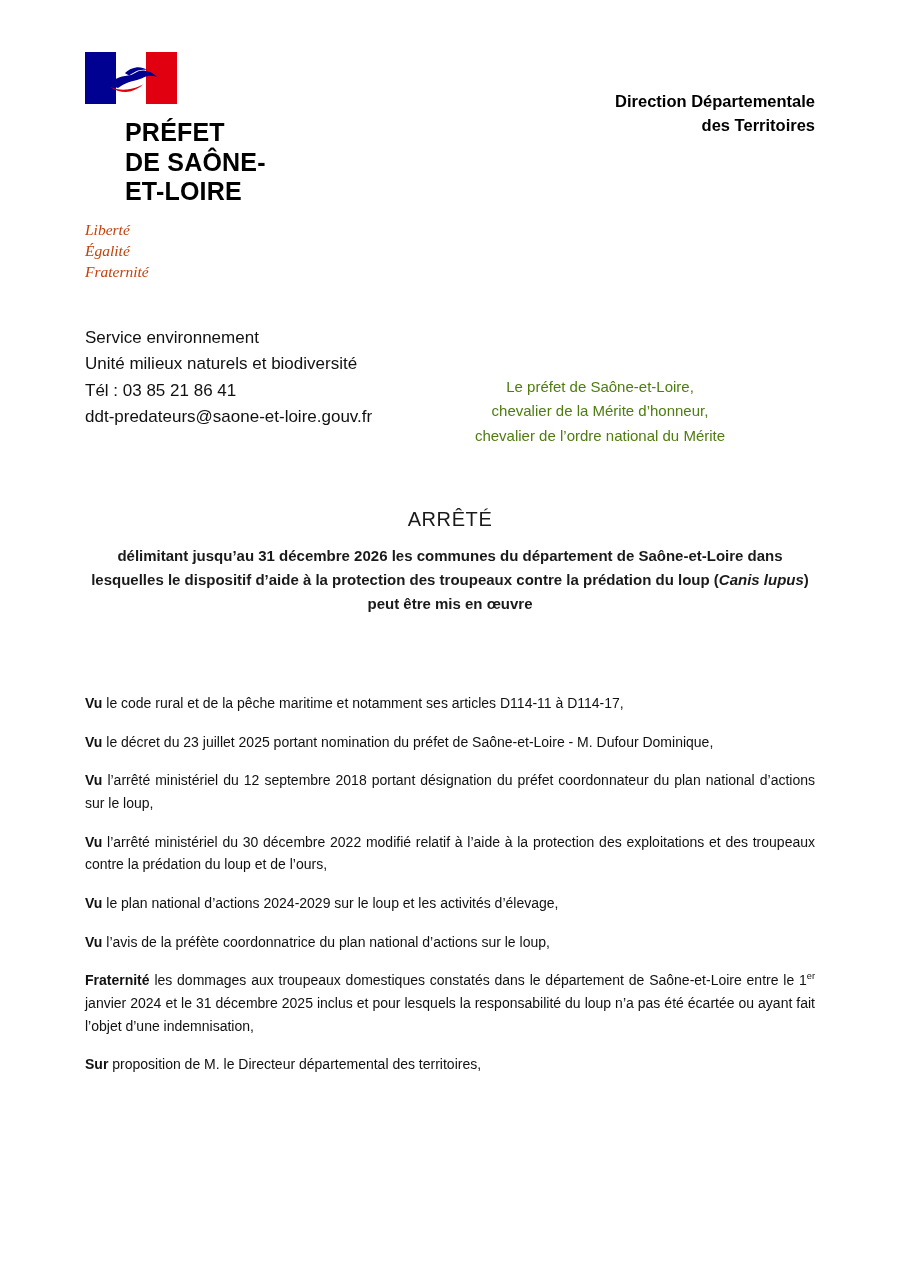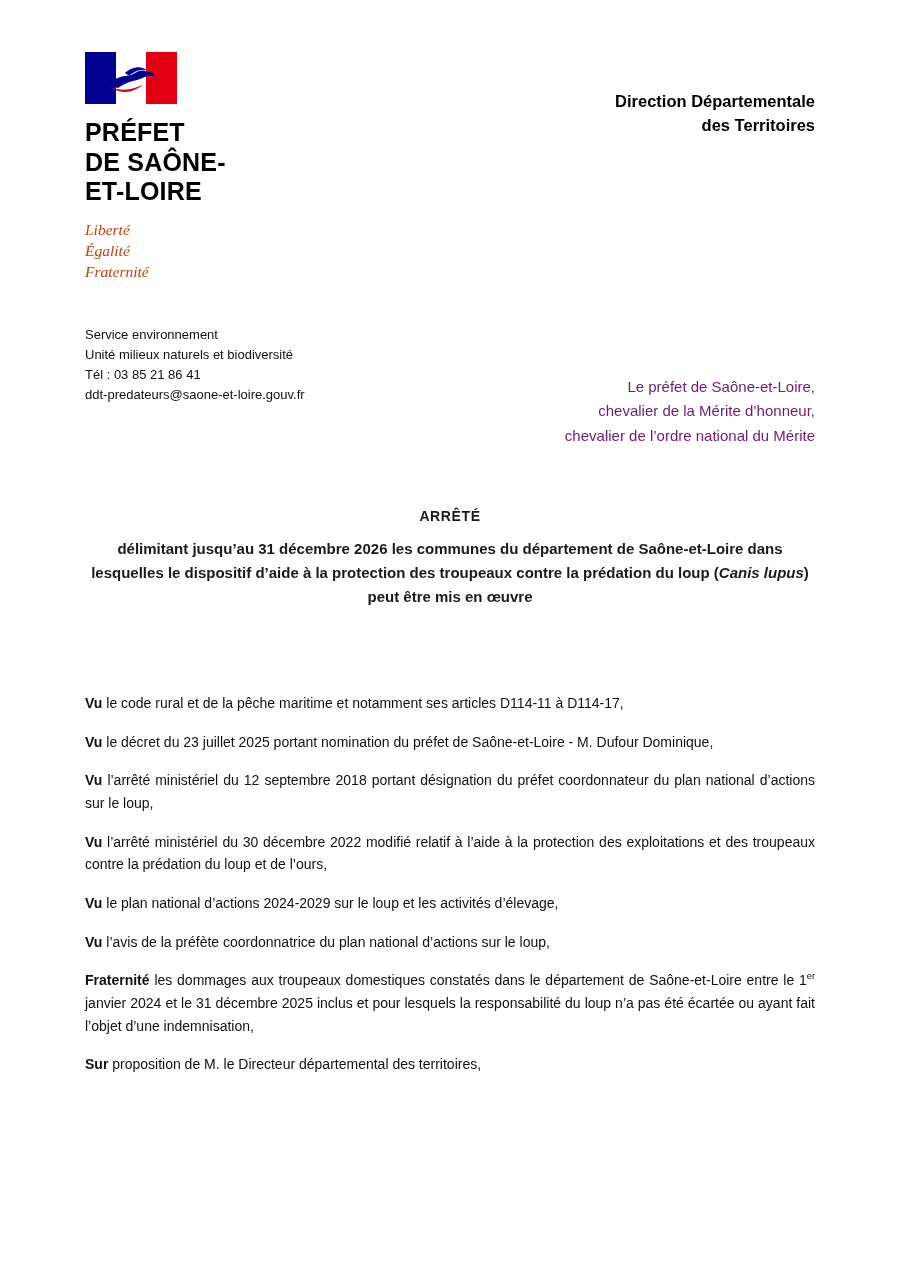--- a/index.html
+++ b/index.html
@@ -54,20 +54,21 @@
   }
   .prefet-name {
     margin-top: 14px;
     font-family: "Liberation Sans", sans-serif;
     font-weight: bold;
     font-size: 25px;
     line-height: 1.18;
     letter-spacing: 0.2px;
     color: #000000;
     text-transform: uppercase;
+    margin-left: 40px;
   }
   .devise {
     margin-top: 12px;
     font-family: "Liberation Serif", serif;
     font-style: italic;
     font-size: 15.5px;
     line-height: 1.36;
     color: #c2410c;
   }
   .direction {
@@ -80,49 +81,49 @@
     font-size: 16.5px;
     line-height: 1.45;
     color: #000000;
   }
 
   
   .service {
     position: absolute;
     top: 325px;
     left: 85px;
-    font-size: 13px;
+    font-size: 17px;
     line-height: 1.55;
     color: #111111;
   }
   .service div { white-space: nowrap; }
 
   
   .qualite {
     position: absolute;
     top: 375px;
     right: 85px;
     width: 430px;
-    text-align: right;
+    text-align: center;
     font-size: 15px;
     line-height: 1.62;
-    color: #701a75;
+    color: #4d7c0f;
   }
 
   
   .title-block {
     position: absolute;
     top: 508px;
     left: 85px;
     right: 85px;
     text-align: center;
   }
   .arrete-word {
-    font-weight: bold;
-    font-size: 14px;
+    font-weight: normal;
+    font-size: 20px;
     letter-spacing: 0.6px;
   }
   .arrete-sub {
     margin-top: 13px;
     font-weight: bold;
     font-size: 15px;
     line-height: 1.6;
   }
   .arrete-sub i { font-style: italic; }
 

